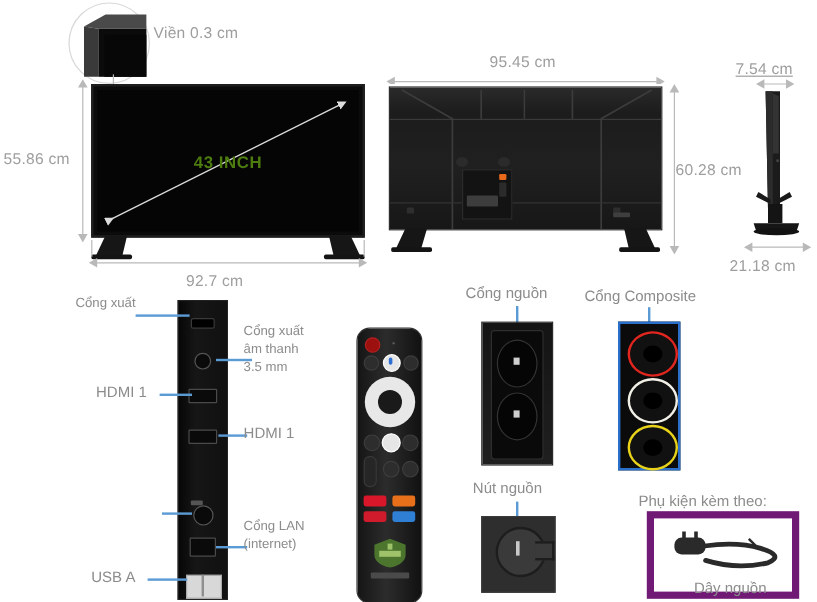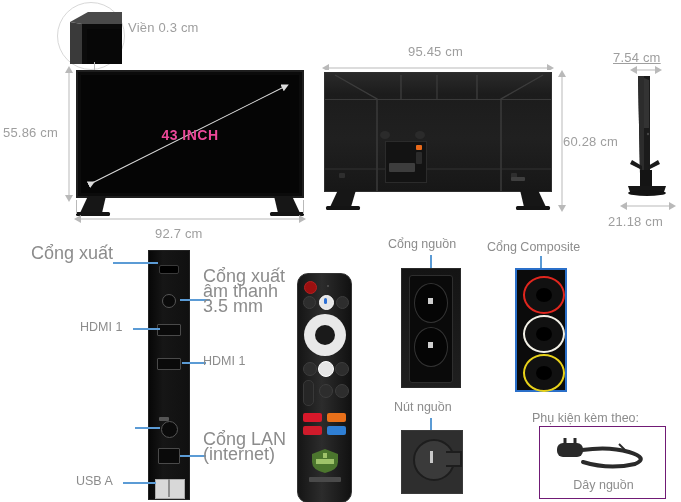--- a/index.html
+++ b/index.html
@@ -2,21 +2,21 @@
 <html><head>
 <meta charset="utf-8">
 <style>
   html,body{margin:0;padding:0;background:#ffffff;}
   body{width:681px;height:502px;position:relative;overflow:hidden;
        font-family:"Liberation Sans","DejaVu Sans",sans-serif;}
   .stage{position:absolute;left:0;top:0;width:681px;height:502px;}
   .abs{position:absolute;}
   .dim{color:#9e9e9e;font-size:13px;white-space:nowrap;letter-spacing:.2px;}
   .lbl{color:#8c8c8c;font-size:12.5px;white-space:nowrap;line-height:15px;}
-  .lbl2{color:#8c8c8c;font-size:18px;line-height:15px;}
+  .lbl2{color:#8c8c8c;font-size:11px;line-height:15px;}
   .vline{background:#b9b9b9;width:1px;}
   .leadh{height:1.5px;background:#5b9bd5;}
   .leadv{width:1.5px;background:#5b9bd5;}
   
   .tv-front{background:#0b0b0b;border:2px solid #1e1e1e;box-sizing:border-box;}
   .tv-screen{position:absolute;inset:3px;background:#050505;}
   .diag{position:absolute;left:0;top:0;width:100%;height:100%;}
   
   .tv-back{background:linear-gradient(180deg,#2a2a2a 0%,#1c1c1c 18%,#202020 55%,#171717 100%);
            border:1px solid #2f2f2f;box-sizing:border-box;overflow:hidden;}
@@ -34,21 +34,21 @@
   .rbtn{position:absolute;border-radius:50%;background:#2d2d2d;border:1px solid #3d3d3d;}
   .ring{position:absolute;border-radius:50%;background:#e8e8e8;}
   .ring-in{position:absolute;border-radius:50%;background:#1a1a1a;}
   .appbtn{position:absolute;border-radius:2px;}
   
   .comp{background:#0b0b0b;border:2px solid #2a6fc9;box-sizing:border-box;}
   .rca{position:absolute;border-radius:50%;background:#111;border:2px solid #2a2a2a;
        display:flex;align-items:center;justify-content:center;}
   .rca i{display:block;border-radius:50%;background:#000;}
   
-  .accbox{border:1px solid #701a75;background:#fff;box-sizing:border-box;}
+  .accbox{border:6px solid #701a75;background:#fff;box-sizing:border-box;}
   .pwrbox{background:#1a1a1a;}
   .circ{border:1px solid #d8d8d8;border-radius:50%;}
 </style>
 </head>
 <body>
 
 <div class="stage">
 
   <div class="abs circ" style="left:57px;top:2px;width:66px;height:66px;"></div>
   <svg class="abs" style="left:66px;top:8px;width:58px;height:58px;" viewBox="0 0 58 58">
@@ -66,21 +66,21 @@
       <defs>
         <marker id="ar" markerWidth="7" markerHeight="7" refX="5" refY="3.5" orient="auto">
           <polygon points="0,0 7,3.5 0,7" fill="#dcdcdc"></polygon>
         </marker>
         <marker id="ar2" markerWidth="7" markerHeight="7" refX="5" refY="3.5" orient="auto">
           <polygon points="0,0 7,3.5 0,7" fill="#dcdcdc"></polygon>
         </marker>
       </defs>
       <line x1="14" y1="114" x2="214" y2="14" stroke="#dcdcdc" stroke-width="1.1" marker-end="url(#ar)" marker-start="url(#ar2)"></line>
     </svg>
-    <div class="abs" style="left:0;right:0;top:55px;text-align:center;color:#ec4899;font-size:14px;font-weight:bold;letter-spacing:.5px;">43 INCH</div>
+    <div class="abs" style="left:0;right:0;top:55px;text-align:center;color:#4d7c0f;font-size:14px;font-weight:bold;letter-spacing:.5px;">43 INCH</div>
   </div>
 
   <svg class="abs" style="left:76px;top:196px;width:228px;height:22px;" viewBox="0 0 228 22">
     <polygon points="12,0 30,0 26,17 4,17" fill="#161616"></polygon>
     <rect x="0" y="16" width="34" height="4" rx="1.5" fill="#141414"></rect>
     <polygon points="198,0 216,0 224,17 202,17" fill="#161616"></polygon>
     <rect x="194" y="16" width="34" height="4" rx="1.5" fill="#141414"></rect>
   </svg>
 
   <svg class="abs" style="left:62px;top:66px;width:14px;height:136px;" viewBox="0 0 14 136">

